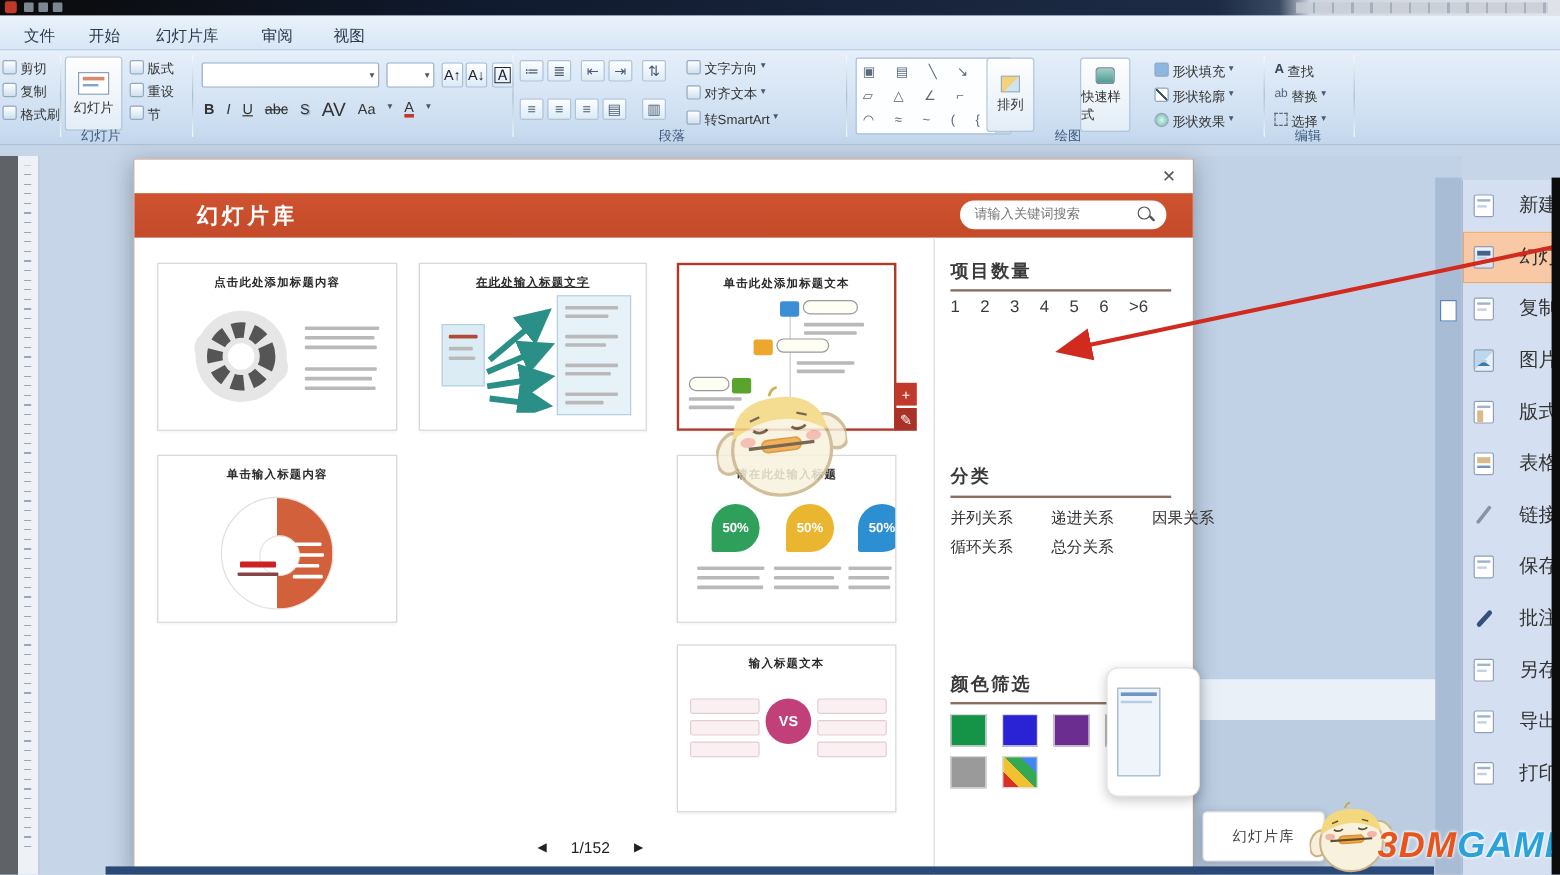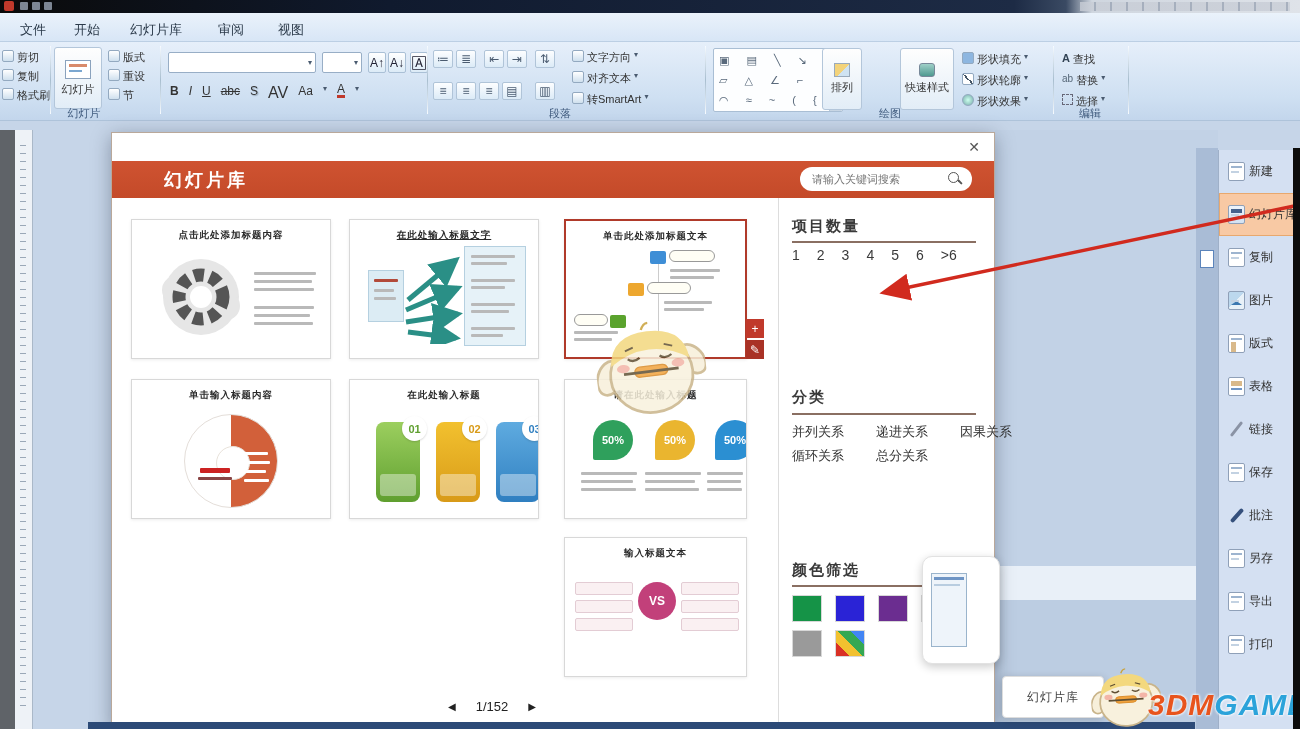--- a/index.html
+++ b/index.html
@@ -42,21 +42,21 @@
 
   
   .right-bg{left:995px;top:130px;width:223px;height:599px;background:#c2d2e6;z-index:2}
   .right-band{left:995px;top:566px;width:223px;height:34px;background:#e9f0f8;z-index:2}
   .right-low{left:995px;top:600px;width:201px;height:129px;background:#bccde2;z-index:2}
   .right-strip{left:1196px;top:148px;width:22px;height:581px;background:#a9bcd6;z-index:3}
   .mini-doc-ic{left:1200px;top:250px;width:14px;height:18px;background:#fff;border:1px solid #5b84bb;z-index:3}
 
   
   .rmenu{left:1218px;top:150px;width:82px;height:579px;background:#d4e0f2;border-left:1px solid #9fb0c8;z-index:15;overflow:hidden}
-  .rmi{position:relative;height:43px;display:flex;align-items:center;gap:4px;padding-left:9px;font-size:12px;color:#333;white-space:nowrap}
+  .rmi{position:relative;height:43px;display:flex;align-items:center;gap:21px;padding-left:9px;font-size:16px;color:#333;white-space:nowrap}
   .rmi.hl{background:#f8c9a4;box-shadow:inset 0 0 0 1px #e8a86e}
   .ric{width:17px;height:19px;background:#fff;border:1px solid #8fa0b8;border-radius:2px;flex:0 0 auto;position:relative}
   .ric::before{content:"";position:absolute;left:2px;right:2px;top:3px;height:2px;background:#9db4cf}
   .ric::after{content:"";position:absolute;left:2px;right:5px;top:8px;height:2px;background:#c3d2e2}
   .ric.v2{background:linear-gradient(#eef4fb,#d3e2f2)}
   .ric.v2::before{background:#45618c;height:4px}
   .ric.v4{background:linear-gradient(135deg,#bcd8ee 50%,#e8f1f8 50%)}
   .ric.v4::before{background:#3b78b0;top:9px;height:4px;clip-path:polygon(0 100%,50% 0,100% 100%)}
   .ric.v5::after{width:5px;height:10px;top:7px;background:#d9b98a}
   .ric.v6{background:#fff}
@@ -253,21 +253,21 @@
     <div class="shapescroll">
       <span>▴</span>
       <span>▾</span>
       <span>▪</span>
     </div>
   </div>
   <div class="bigbtn" style="left:822px;top:6px;width:40px;height:62px">
     <span style="width:16px;height:14px;background:linear-gradient(135deg,#f3d37a 55%,#cfe3f2 55%);border:1px solid #9ab"></span>
     <span>排列</span>
   </div>
-  <div class="bigbtn" style="left:900px;top:6px;width:54px;height:62px">
+  <div class="bigbtn" style="left:900px;top:6px;width:42px;height:62px">
     <span style="width:16px;height:14px;background:linear-gradient(#9fd0c8,#4f9a90);border:1px solid #789;border-radius:3px"></span>
     <span>快速样式</span>
   </div>
   <div class="rb" style="left:962px;top:10px">
       <span class="mini-ic" style="background:#8db6e0"></span>
       <span>形状填充</span>
       <span class="caret">▾</span>
     </div>
   <div class="rb" style="left:962px;top:31px">
       <span class="mini-ic" style="background:linear-gradient(45deg,#fff 45%,#456 45%,#456 55%,#fff 55%)"></span>
@@ -480,35 +480,20 @@
     <div class="t-title">单击输入标题内容</div>
     <div class="donut"></div>
     <div class="ln" style="left:68px;top:88px;width:30px;background:#cc2222;height:5px"></div>
     <div class="ln" style="left:66px;top:97px;width:34px;background:#884444"></div>
     <div class="ln" style="left:112px;top:72px;width:24px;background:#fff"></div>
     <div class="ln" style="left:112px;top:81px;width:26px;background:#fff"></div>
     <div class="ln" style="left:112px;top:90px;width:22px;background:#fff"></div>
     <div class="ln" style="left:112px;top:99px;width:25px;background:#fff"></div>
   </div>
 
-  <div class="thumb" style="left:237px;top:246px;width:190px;height:140px">
-    <div class="t-title">在此处输入标题</div>
-    <div class="card" style="left:26px;top:42px;background:linear-gradient(#9ccf5f,#5f9f2f)">
-      <span class="num" style="color:#5f9f2f">01</span>
-      <span class="band"></span>
-    </div>
-    <div class="card" style="left:86px;top:42px;background:linear-gradient(#f2c12f,#d89a18)">
-      <span class="num" style="color:#d89a18">02</span>
-      <span class="band"></span>
-    </div>
-    <div class="card" style="left:146px;top:42px;background:linear-gradient(#5fabe0,#2f7fc0)">
-      <span class="num" style="color:#2f7fc0">03</span>
-      <span class="band"></span>
-    </div>
-  </div>
 
   <div class="thumb" style="left:452px;top:246px;width:183px;height:140px">
     <div class="t-title">请在此处输入标题</div>
     <div class="leaf" style="left:28px;top:40px;background:#2fa05c">
         <span>50%</span>
       </div>
     <div class="leaf" style="left:90px;top:40px;background:#eab52f">
         <span>50%</span>
       </div>
     <div class="leaf" style="left:150px;top:40px;background:#2b8fd2">

